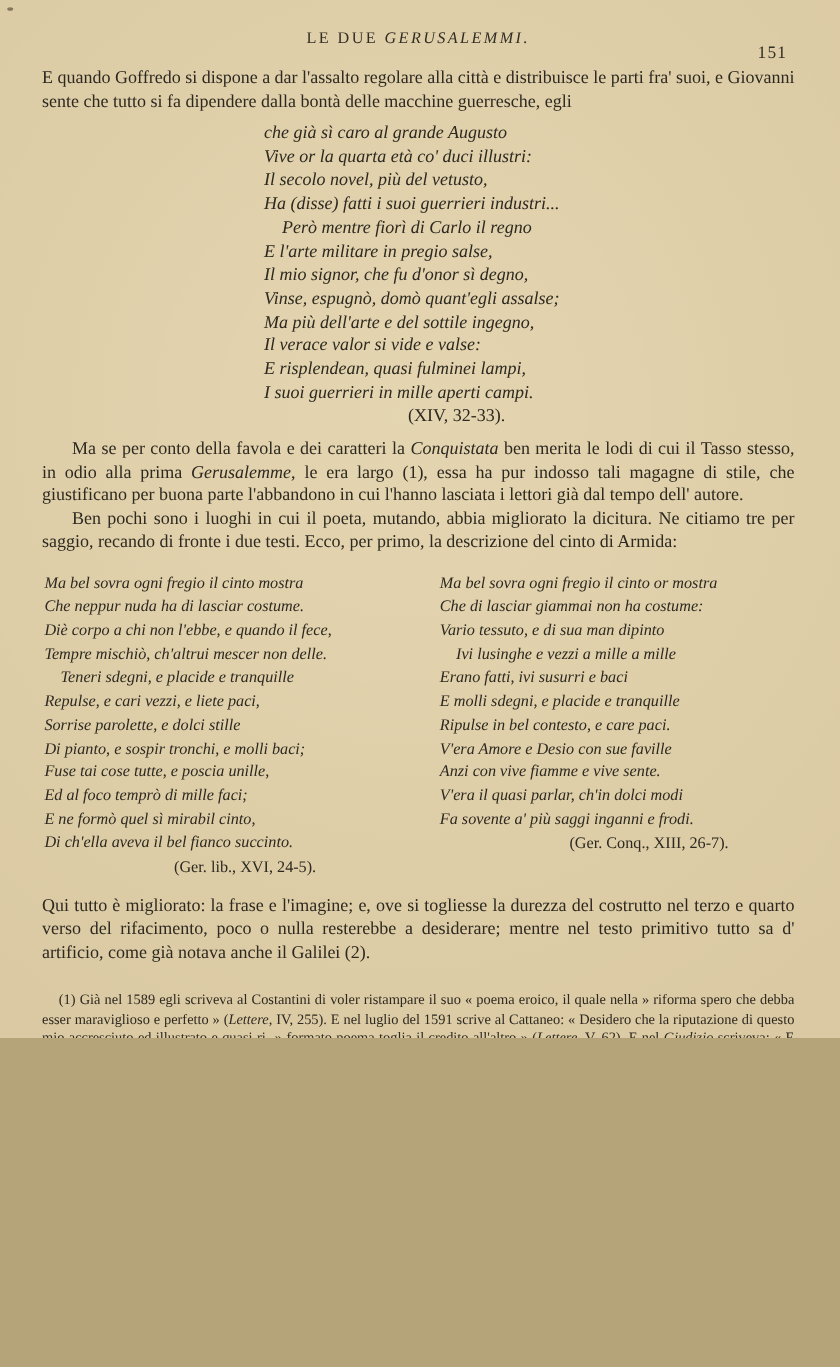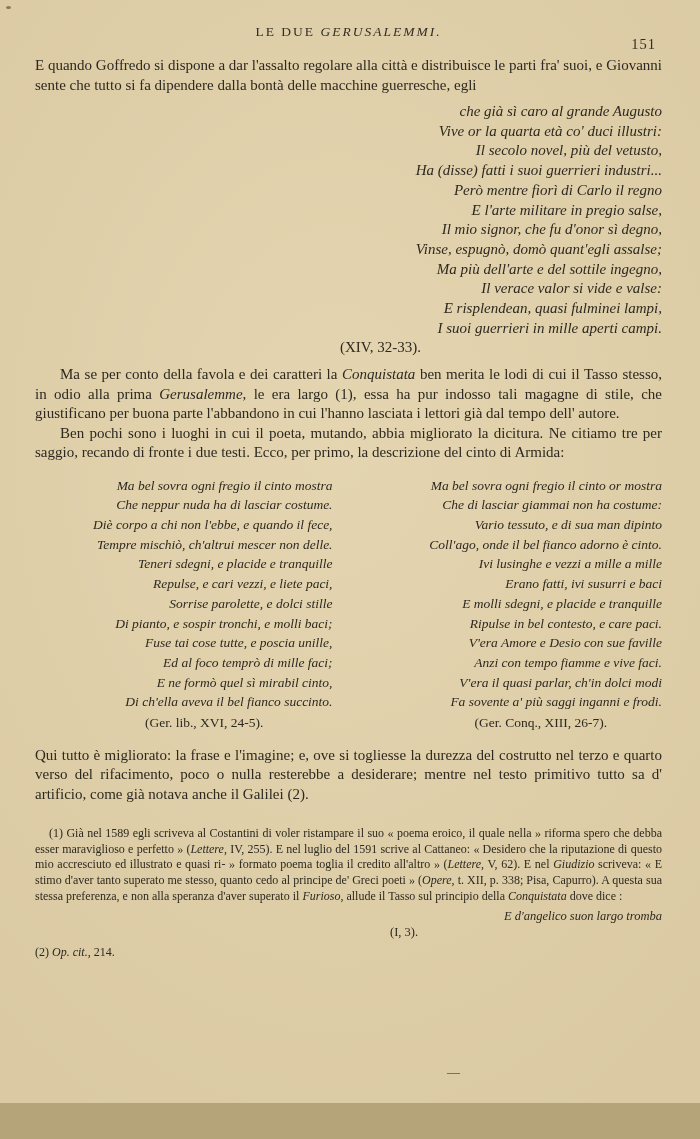--- a/index.html
+++ b/index.html
@@ -2,21 +2,21 @@
 <html><head>
 <meta charset="utf-8">
 <style>
   * { margin: 0; padding: 0; box-sizing: border-box; }
   html, body { width: 700px; background: #b5a37a; }
   body { font-family: "Liberation Serif", serif; }
 
   .page {
     position: relative;
     width: 700px;
-    height: 1103px;
+    height: 865px;
     overflow: hidden;
     color: #2d2920;
     padding: 24px 38px 0 35px;
     background:
       radial-gradient(130% 115% at 48% 40%, rgba(255, 246, 216, 0.28) 0%, rgba(255,246,216,0) 62%),
       radial-gradient(145% 130% at 50% 50%, #dac9a2 52%, #cdbb90 86%, #bfab7d 100%);
     background-color: #d5c49c;
   }
 
   .speck {
@@ -48,21 +48,21 @@
   }
 
   .body-par {
     font-size: 15px;
     line-height: 19.5px;
     text-align: justify;
     text-indent: 25px;
   }
   .noindent { text-indent: 0; }
 
-  .vline { white-space: pre; text-align: right; }
+  .vline { white-space: pre; }
 
   .verse-top {
     font-style: italic;
     font-size: 15px;
     line-height: 19.7px;
     margin: 7px 0 7px 185px;
   }
   .verse-top .verse-cite {
     font-style: normal;
     padding-left: 120px;
@@ -166,27 +166,26 @@
           <div class="vline">E ne formò quel sì mirabil cinto,</div>
           <div class="vline">Di ch'ella aveva il bel fianco succinto.</div>
         </div>
       <div class="verse-cite">(Ger. lib., XVI, 24-5).</div>
     </div>
     <div class="verse-col">
       <div>
           <div class="vline">Ma bel sovra ogni fregio il cinto or mostra</div>
           <div class="vline">Che di lasciar giammai non ha costume:</div>
           <div class="vline">Vario tessuto, e di sua man dipinto</div>
-          <div class="vline">Coll'ago, onde il bel fianco adorno è cinto.</div>
           <div class="vline">    Ivi lusinghe e vezzi a mille a mille</div>
           <div class="vline">Erano fatti, ivi susurri e baci</div>
           <div class="vline">E molli sdegni, e placide e tranquille</div>
           <div class="vline">Ripulse in bel contesto, e care paci.</div>
           <div class="vline">V'era Amore e Desio con sue faville</div>
-          <div class="vline">Anzi con tempo fiamme e vive faci.</div>
+          <div class="vline">Anzi con vive fiamme e vive sente.</div>
           <div class="vline">V'era il quasi parlar, ch'in dolci modi</div>
           <div class="vline">Fa sovente a' più saggi inganni e frodi.</div>
         </div>
       <div class="verse-cite">(Ger. Conq., XIII, 26-7).</div>
     </div>
   </div>
 
   <p class="body-par noindent">Qui tutto è migliorato: la frase e l'imagine; e, ove si togliesse la durezza del costrutto nel terzo e quarto verso del rifacimento, poco o nulla resterebbe a desiderare; mentre nel testo primitivo tutto sa d' artificio, come già notava anche il Galilei (2).</p>
 
   <div class="footnotes">

